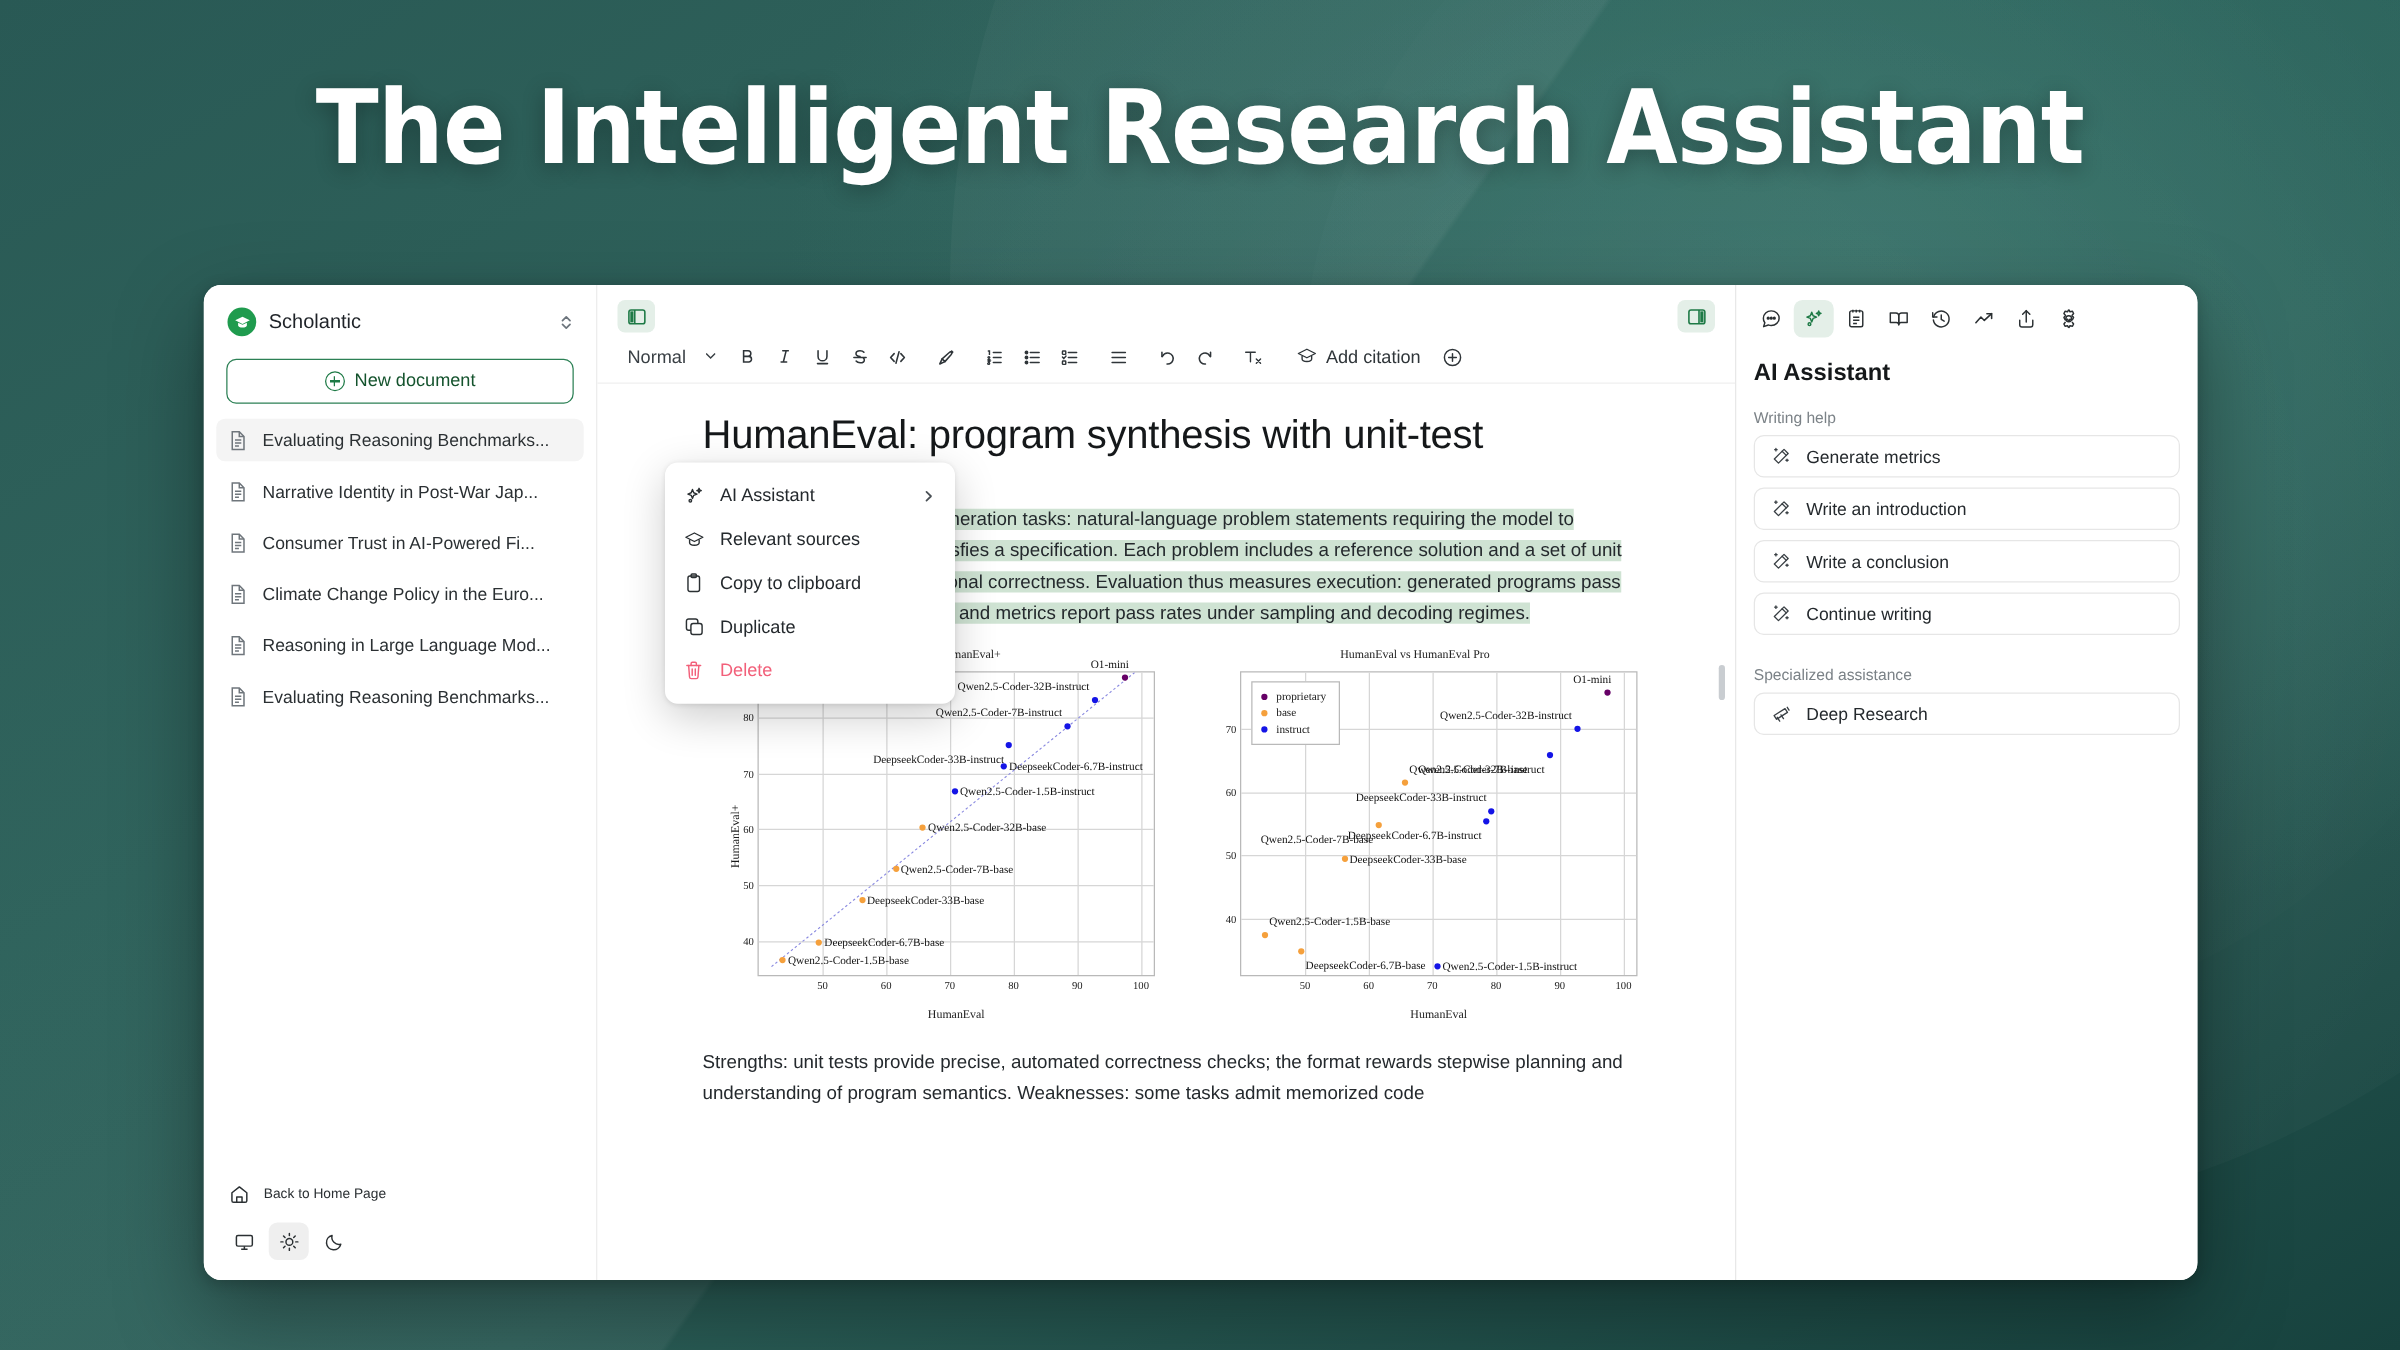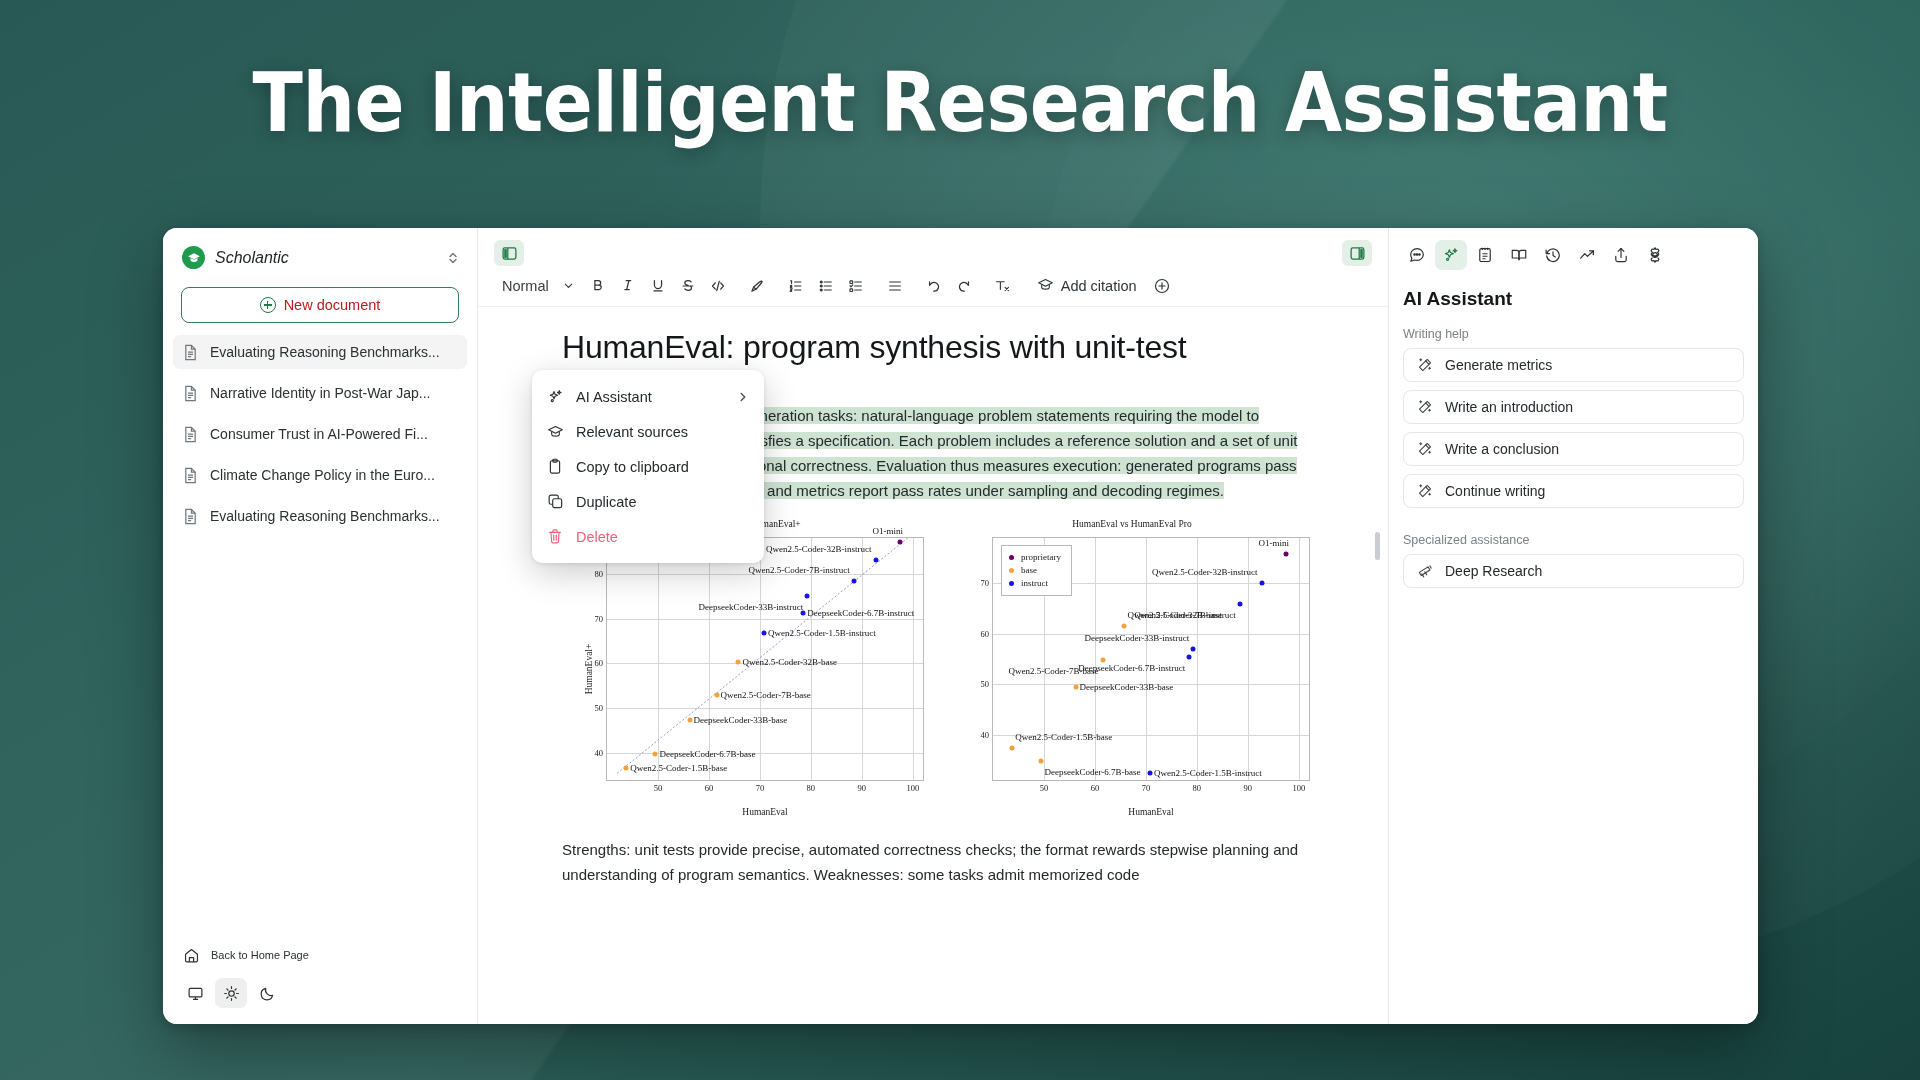--- a/index.html
+++ b/index.html
@@ -57,37 +57,36 @@
   
   .sidebar {
     width: 315px; flex: 0 0 315px; background: #ffffff;
     border-right: 1px solid #e8e8e8;
     display: flex; flex-direction: column;
     position: relative;
   }
   .brand-row {
     display: flex; align-items: center; gap: 10px;
     padding: 18px 18px 10px 19px;
-    font-style: italic;
   }
   .brand-logo {
     width: 23px; height: 23px; border-radius: 50%;
     background: #1f9b4e;
     display: flex; align-items: center; justify-content: center;
     flex: 0 0 23px;
   }
   .brand-logo svg { display: block; }
   .brand-name { font-size: 16px; color: #1f2328; font-weight: 500; flex: 1; }
   .brand-chevrons { color: #6d757d; display: flex; flex-direction: column; line-height: 5px; }
   .brand-chevrons svg { display:block; }
 
   .new-doc-btn {
     margin: 8px 18px 0 18px; height: 36px;
     border: 1px solid #2c8055; border-radius: 8px;
-    color: #b91c1c; background: #fff;
+    color: #14532d; background: #fff;
     display: flex; align-items: center; justify-content: center; gap: 8px;
     font-size: 14.5px; cursor: pointer;
   }
   .new-doc-btn .plus-circ {
     width: 16px; height: 16px; border-radius: 50%; border: 1.5px solid #1e7a46;
     position: relative; flex: 0 0 16px;
   }
   .new-doc-btn .plus-circ:before, .new-doc-btn .plus-circ:after {
     content:""; position:absolute; background:#1e7a46;
   }
@@ -326,20 +325,30 @@
       </div>
       <div class="doc-item">
         <span class="doc-icon">
             <svg width="15" height="17" viewBox="0 0 16 18" fill="none" stroke="#6f767c" stroke-width="1.3">
               <path d="M3 1.5h6l4 4v11H3z"></path>
               <path d="M9 1.5v4h4"></path>
               <path d="M5.3 8.5h5.4M5.3 11h5.4M5.3 13.5h3.4"></path>
             </svg>
           </span>
         <span>Climate Change Policy in the Euro...</span>
+      </div>
+      <div class="doc-item">
+        <span class="doc-icon">
+            <svg width="15" height="17" viewBox="0 0 16 18" fill="none" stroke="#6f767c" stroke-width="1.3">
+              <path d="M3 1.5h6l4 4v11H3z"></path>
+              <path d="M9 1.5v4h4"></path>
+              <path d="M5.3 8.5h5.4M5.3 11h5.4M5.3 13.5h3.4"></path>
+            </svg>
+          </span>
+        <span>Reasoning in Large Language Mod...</span>
       </div>
       <div class="doc-item">
         <span class="doc-icon">
             <svg width="15" height="17" viewBox="0 0 16 18" fill="none" stroke="#6f767c" stroke-width="1.3">
               <path d="M3 1.5h6l4 4v11H3z"></path>
               <path d="M9 1.5v4h4"></path>
               <path d="M5.3 8.5h5.4M5.3 11h5.4M5.3 13.5h3.4"></path>
             </svg>
           </span>
         <span>Evaluating Reasoning Benchmarks...</span>

